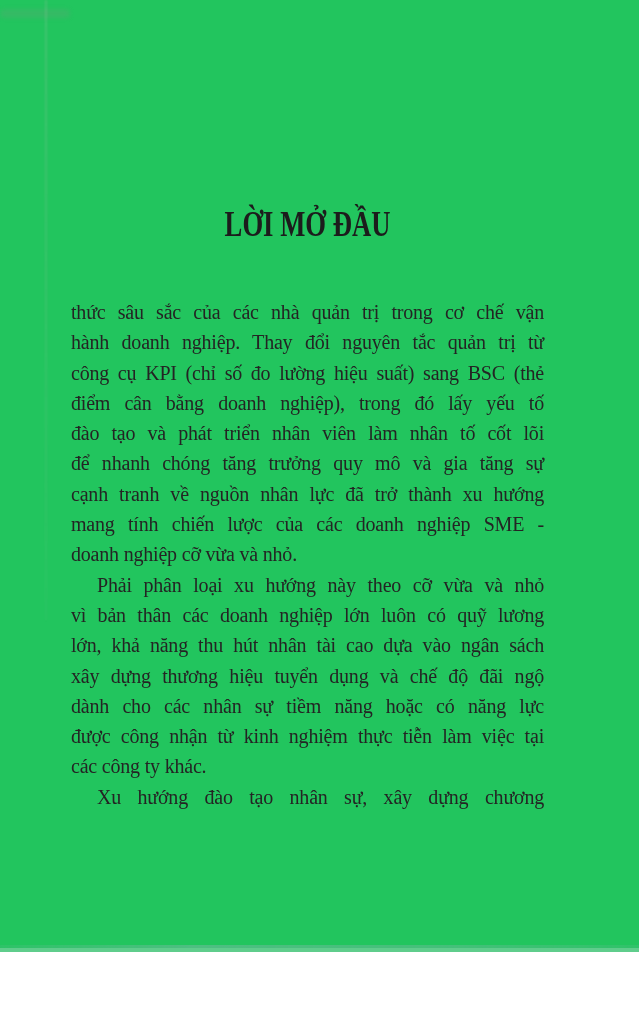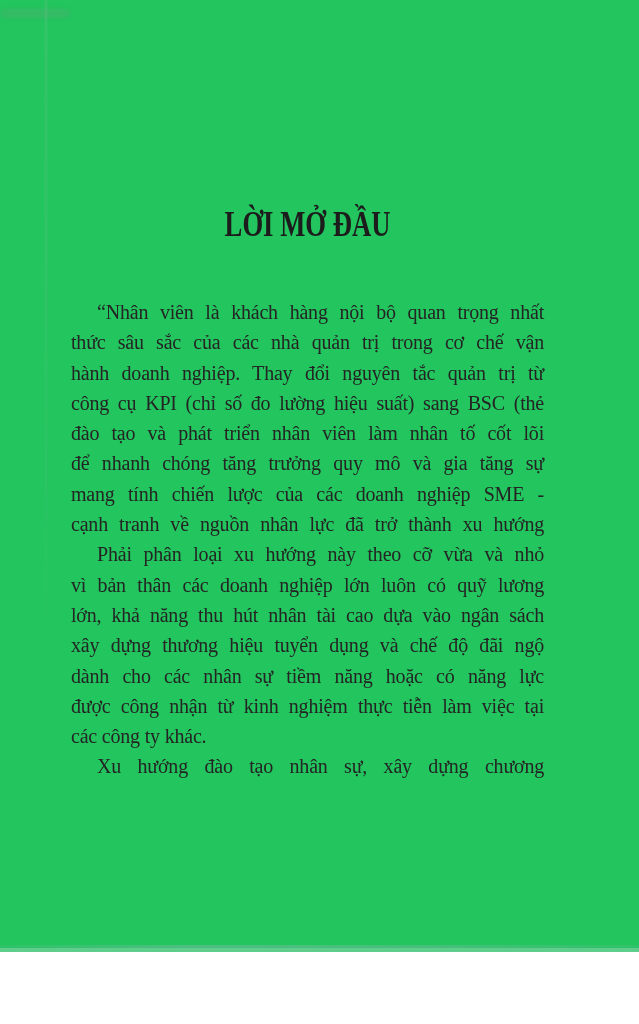--- a/index.html
+++ b/index.html
@@ -94,28 +94,29 @@
 <body>
 
 <div class="page">
   <div class="smudge-top-left"></div>
   <div class="left-shade"></div>
 
   <h1 class="title">LỜI MỞ ĐẦU</h1>
 
   <div class="body-text" id="body-text">
       <div class="para">
-        <div class="line first">“Nhân viên là khách hàng nội bộ quan trọng nhất</div>
         <div class="line">thức sâu sắc của các nhà quản trị trong cơ chế vận</div>
         <div class="line">hành doanh nghiệp. Thay đổi nguyên tắc quản trị từ</div>
         <div class="line">công cụ KPI (chỉ số đo lường hiệu suất) sang BSC (thẻ</div>
+        <div class="line">điểm cân bằng doanh nghiệp), trong đó lấy yếu tố</div>
         <div class="line">đào tạo và phát triển nhân viên làm nhân tố cốt lõi</div>
         <div class="line">để nhanh chóng tăng trưởng quy mô và gia tăng sự</div>
+        <div class="line">cạnh tranh về nguồn nhân lực đã trở thành xu hướng</div>
         <div class="line">mang tính chiến lược của các doanh nghiệp SME -</div>
-        <div class="line">cạnh tranh về nguồn nhân lực đã trở thành xu hướng</div>
+        <div class="line nojust">doanh nghiệp cỡ vừa và nhỏ.</div>
       </div>
       <div class="para">
         <div class="line first">Phải phân loại xu hướng này theo cỡ vừa và nhỏ</div>
         <div class="line">vì bản thân các doanh nghiệp lớn luôn có quỹ lương</div>
         <div class="line">lớn, khả năng thu hút nhân tài cao dựa vào ngân sách</div>
         <div class="line">xây dựng thương hiệu tuyển dụng và chế độ đãi ngộ</div>
         <div class="line">dành cho các nhân sự tiềm năng hoặc có năng lực</div>
         <div class="line">được công nhận từ kinh nghiệm thực tiễn làm việc tại</div>
         <div class="line nojust">các công ty khác.</div>
       </div>

